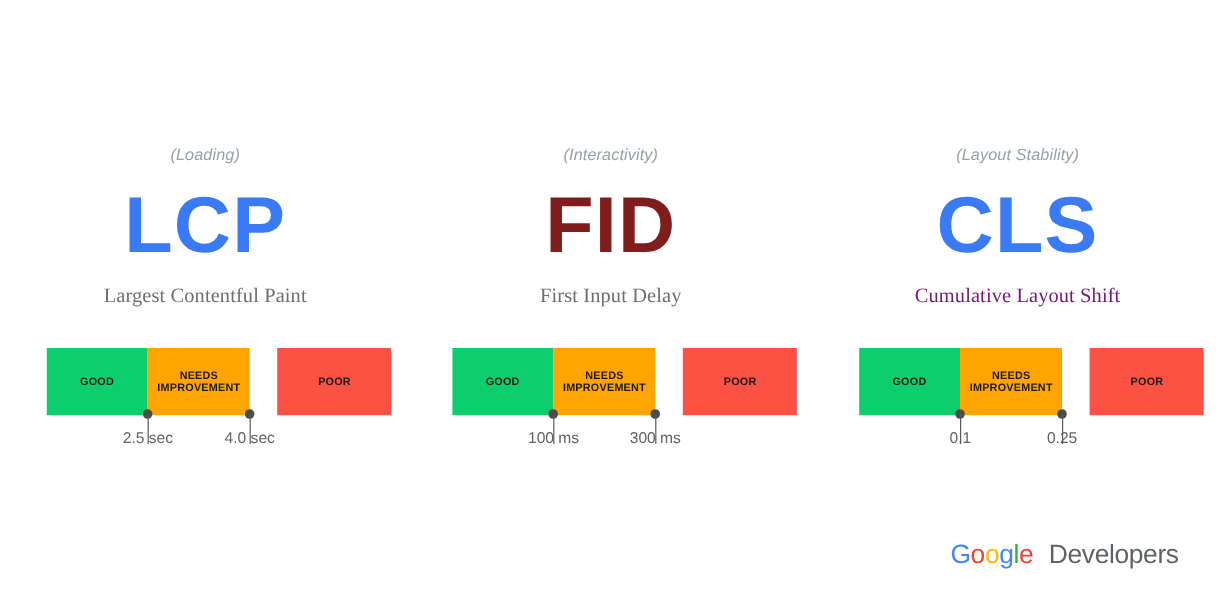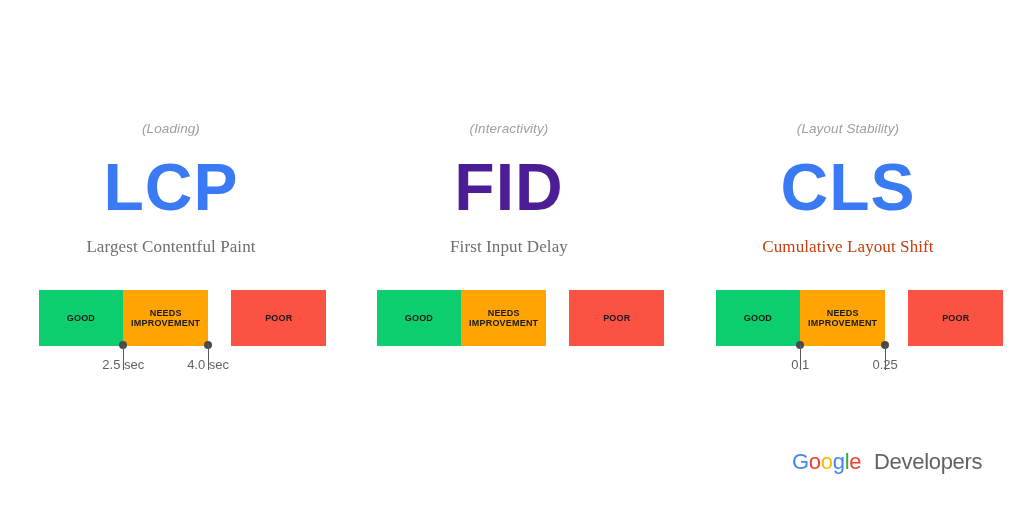--- a/index.html
+++ b/index.html
@@ -174,36 +174,48 @@
           <span class="dot" style="background: rgb(75, 75, 75);"></span>
           <span class="stem"></span>
           <span class="tlabel">4.0 sec</span>
         </div>
       </div>
     </div>
   </div>
 
   <div class="metric m1">
     <div class="category" style="color: rgb(154, 160, 166);">(Interactivity)</div>
-    <div class="acronym" style="color: #4c1d95;">FID</div>
+    <div class="acronym" style="color: #7f1d1d;">FID</div>
     <div class="fullname" style="color: rgb(110, 110, 110);">First Input Delay</div>
 
     <div class="bar-wrap">
       <div class="bar">
         <div class="seg good" style="flex: 0 0 32%; background: rgb(13, 206, 110);">GOOD</div>
         <div class="seg ni" style="flex: 0 0 32%; background: rgb(255, 164, 0);">NEEDS IMPROVEMENT</div>
         <div class="seg poor" style="flex: 0 0 36%; background: rgb(251, 82, 68);">POOR</div>
       </div>
+      <div class="ticks">
+        <div class="tick t-a" style="left: 32%;">
+          <span class="dot" style="background: rgb(75, 75, 75);"></span>
+          <span class="stem"></span>
+          <span class="tlabel">100 ms</span>
+        </div>
+        <div class="tick t-b" style="left: 64%;">
+          <span class="dot" style="background: rgb(75, 75, 75);"></span>
+          <span class="stem"></span>
+          <span class="tlabel">300 ms</span>
+        </div>
+      </div>
     </div>
   </div>
 
   <div class="metric m2">
     <div class="category" style="color: rgb(154, 160, 166);">(Layout Stability)</div>
     <div class="acronym" style="color: rgb(59, 122, 245);">CLS</div>
-    <div class="fullname" style="color: #c2410c;">Cumulative Layout Shift</div>
+    <div class="fullname" style="color: #701a75;">Cumulative Layout Shift</div>
 
     <div class="bar-wrap">
       <div class="bar">
         <div class="seg good" style="flex: 0 0 32%; background: rgb(13, 206, 110);">GOOD</div>
         <div class="seg ni" style="flex: 0 0 32%; background: rgb(255, 164, 0);">NEEDS IMPROVEMENT</div>
         <div class="seg poor" style="flex: 0 0 36%; background: rgb(251, 82, 68);">POOR</div>
       </div>
       <div class="ticks">
         <div class="tick t-a" style="left: 32%;">
           <span class="dot" style="background: rgb(75, 75, 75);"></span>

